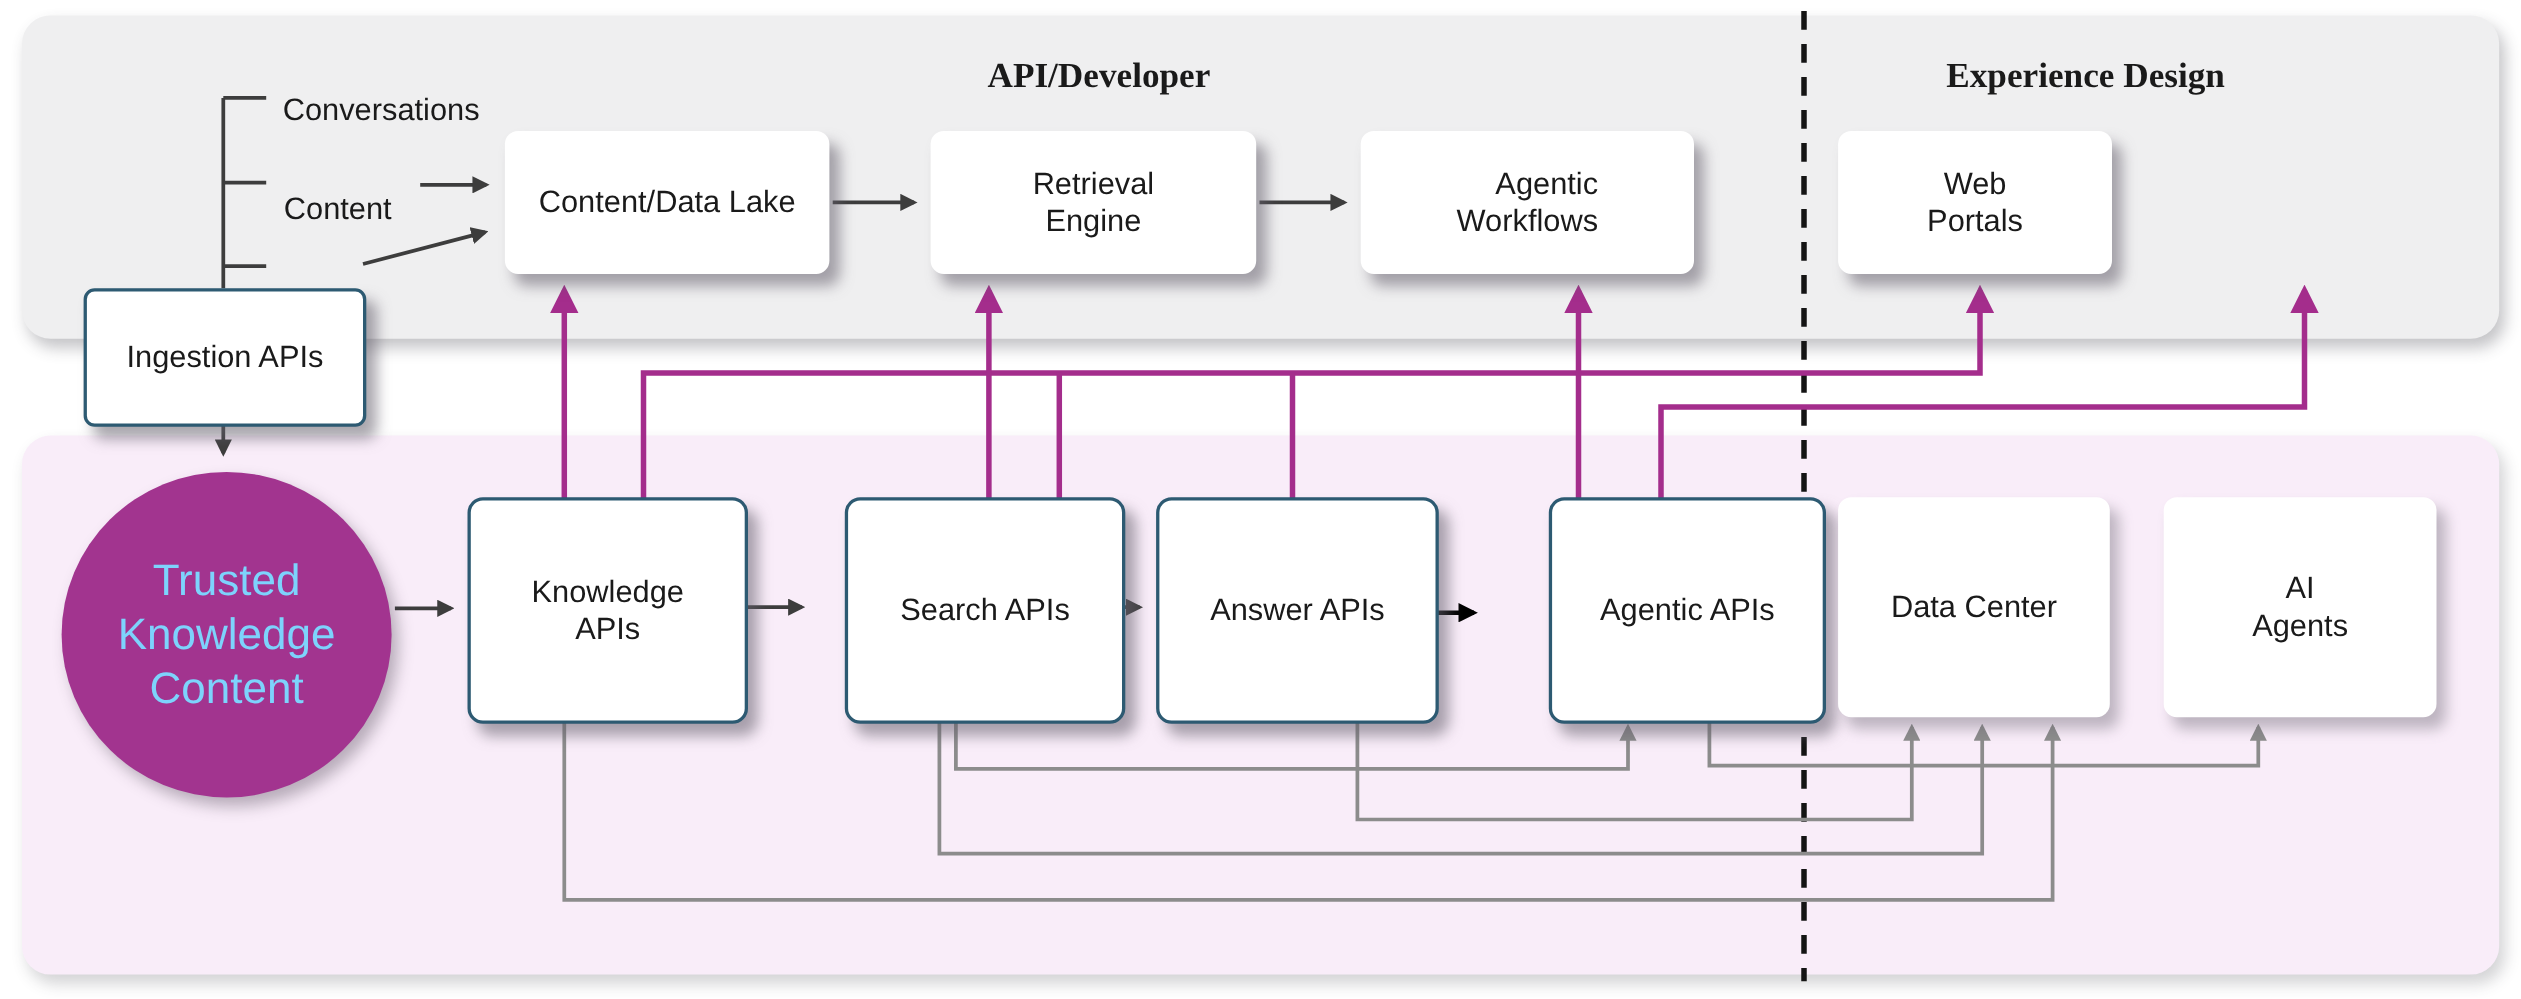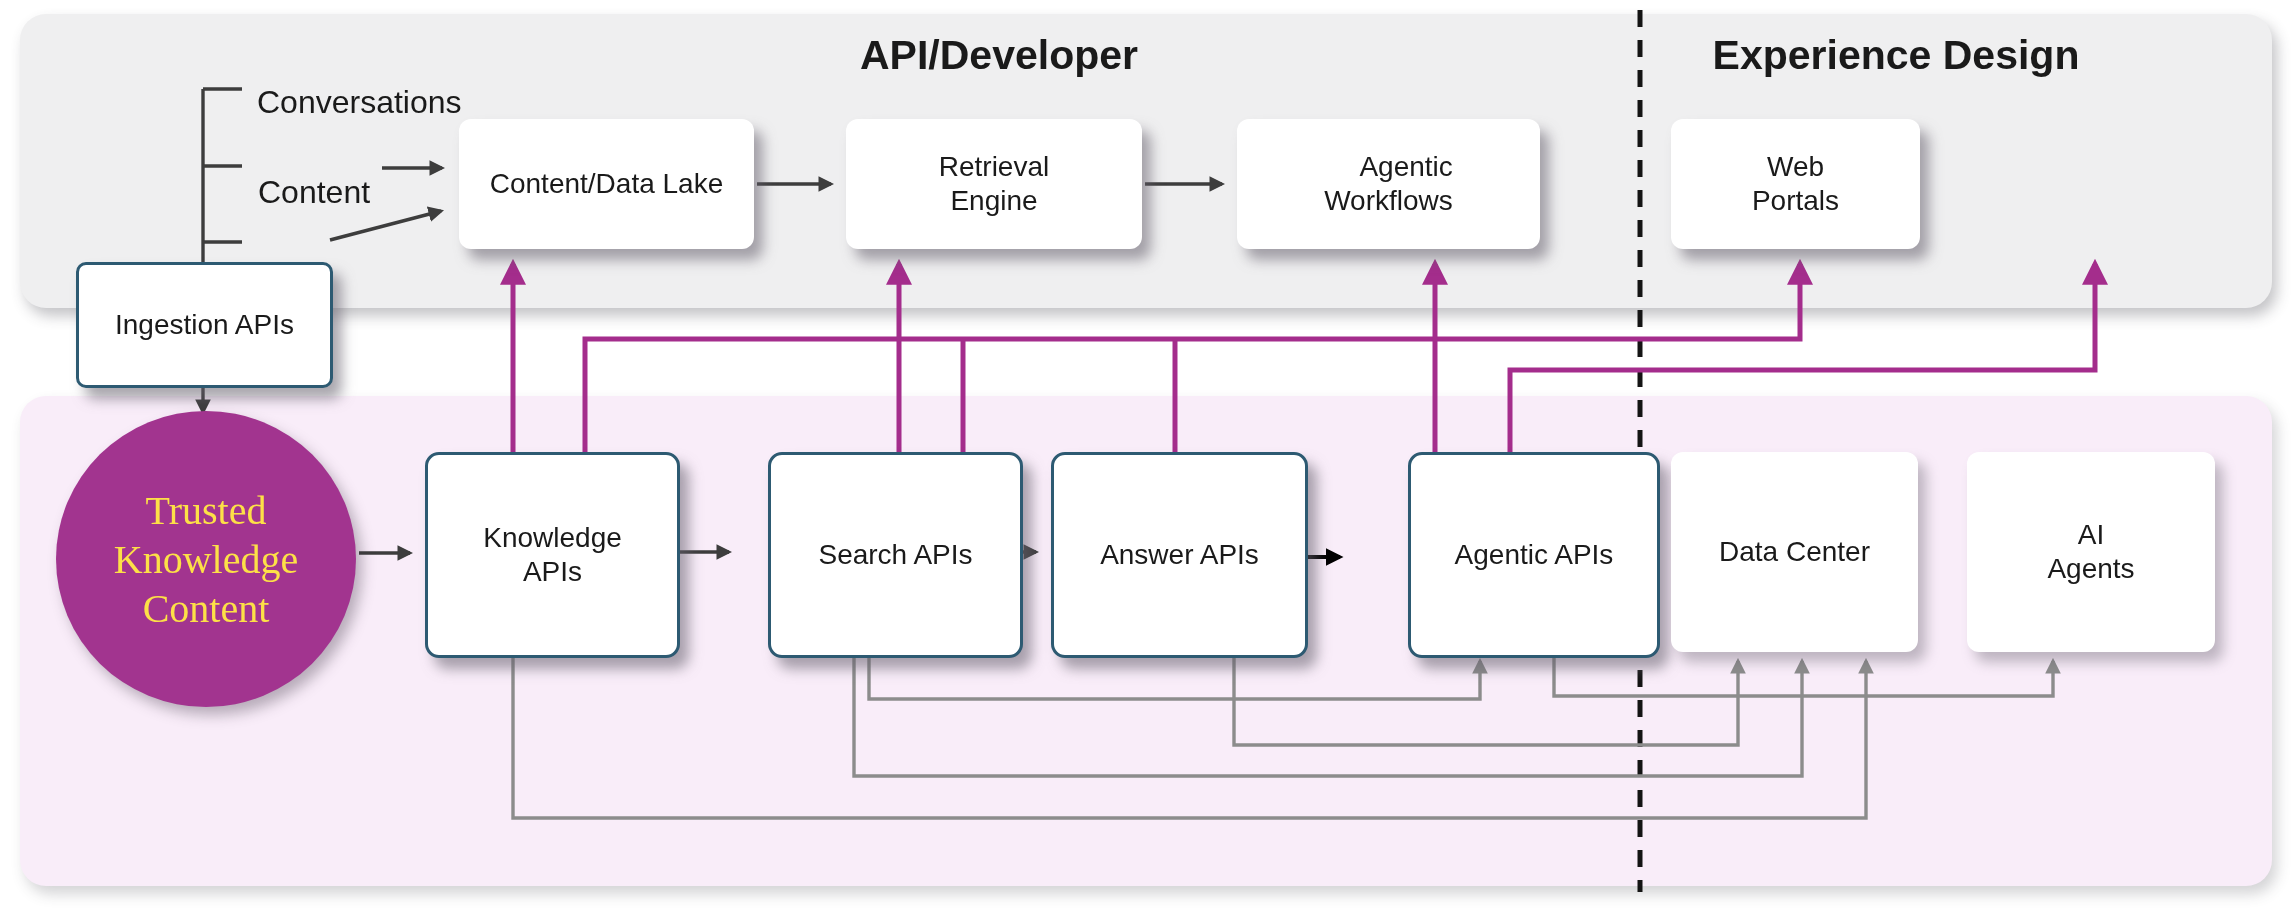--- a/index.html
+++ b/index.html
@@ -4,39 +4,38 @@
 <style>
   html,body{margin:0;padding:0;background:#ffffff;}
   .stage{
     position:relative;width:2292px;height:908px;overflow:hidden;
     background:#ffffff;font-family:"Liberation Sans",sans-serif;color:#1a1a1a;
   }
   .panel{position:absolute;border-radius:26px;z-index:1;}
   .panel-gray{left:20px;top:14px;width:2252px;height:294px;background:var(--panel-gray);box-shadow:5px 8px 14px rgba(60,60,70,0.30);}
   .panel-pink{left:20px;top:396px;width:2252px;height:490px;background:var(--panel-pink);box-shadow:5px 8px 14px rgba(60,60,70,0.22);}
   .zone-title{
-    position:absolute;top:32px;transform:translateX(-50%);
-    font-size:41px;font-weight:600;letter-spacing:0px;z-index:10;white-space:nowrap;
+    position:absolute;top:50px;transform:translateX(-50%);
+    font-size:32px;font-weight:600;letter-spacing:0px;z-index:10;white-space:nowrap;font-family:Liberation Serif, serif;
   }
   svg.wires{position:absolute;left:0;top:0;z-index:5;}
   .node{
     position:absolute;z-index:10;display:flex;align-items:center;justify-content:center;
     text-align:center;white-space:pre-line;background:#ffffff;
     font-size:28px;line-height:34px;border-radius:12px;
     box-shadow:9px 11px 13px rgba(100,95,108,0.55);
   }
   .node.teal{border:3px solid var(--teal);border-radius:14px;}
   .node.soft{box-shadow:8px 10px 13px rgba(100,95,108,0.40);}
-  .src-label{position:absolute;z-index:10;font-size:32px;white-space:nowrap;}
+  .src-label{position:absolute;z-index:10;font-size:28px;white-space:nowrap;}
   .circle{
-    position:absolute;left:56px;top:411px;width:300px;height:296px;border-radius:50%;
-    background:var(--circle);color:#fde047;display:flex;align-items:center;justify-content:center;
+    position:absolute;left:56px;top:429px;width:300px;height:296px;border-radius:50%;
+    background:var(--circle);color:#7dd3fc;display:flex;align-items:center;justify-content:center;
     text-align:center;white-space:pre-line;font-size:40px;line-height:49px;z-index:10;
     box-shadow:6px 8px 14px rgba(60,50,65,0.35);
-    font-family:Liberation Serif, serif;
   }
   
   .w-dash{stroke:var(--ink);stroke-width:5;stroke-dasharray:17 13;fill:none;}
   .w-dark{stroke:var(--arrow-dark);stroke-width:3.4;fill:none;}
   .w-black{stroke:#000000;stroke-width:4.2;fill:none;}
   .w-gray{stroke:var(--wire-gray);stroke-width:3.4;fill:none;}
   .w-mag{stroke:var(--magenta);stroke-width:5;fill:none;}
   .mh-dark{fill:var(--arrow-dark);}
   .mh-black{fill:#000000;}
   .mh-gray{fill:var(--wire-gray);}

